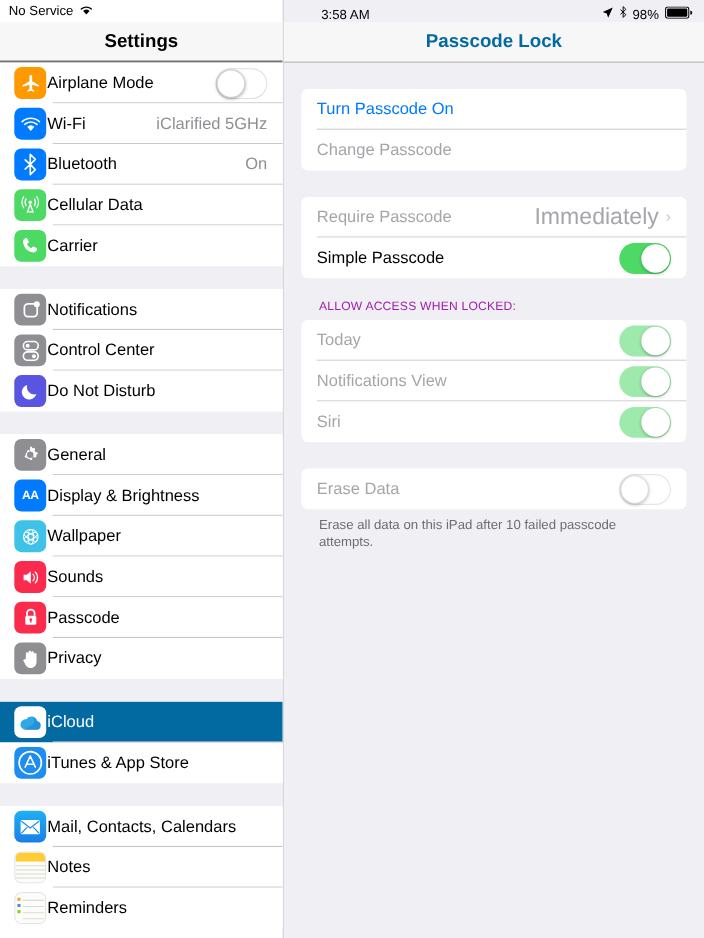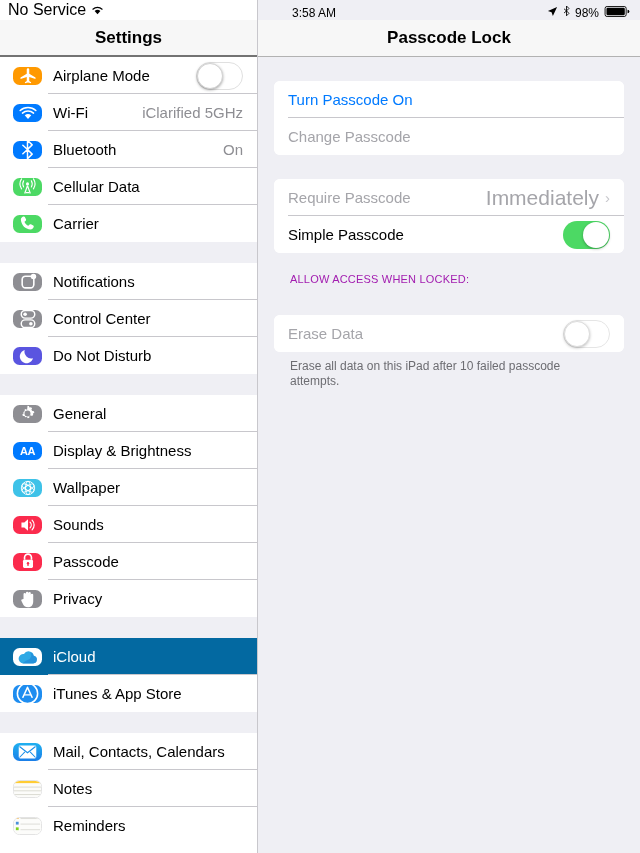--- a/index.html
+++ b/index.html
@@ -12,21 +12,21 @@
   .screen { position:relative; width:640px; height:853px; display:flex; }
 
   
   .left {
     width:258px; height:853px; background:#ffffff;
     border-right:1px solid #c8c7cc; position:relative;
     overflow:hidden;
   }
   .statusbar-left {
     height:20px; display:flex; align-items:center;
-    padding:0 8px; font-size:16px; color:#000;
+    padding:0 8px; font-size:12px; color:#000;
   }
   .statusbar-left .sb-text { margin-right:5px; }
   .navbar-left {
     height:37px; display:flex; align-items:center; justify-content:center;
     background:#f7f7f7; border-bottom:2px solid #737373;
   }
   .navbar-left .nav-title { font-size:17px; font-weight:bold; color:#000; }
 
   .sb-group { background:#efeff4; }
   .sb-group.gap { height:21px; }
@@ -35,28 +35,28 @@
   .sb-row {
     height:37px; display:flex; align-items:center;
     padding-left:13px; position:relative; background:#fff;
   }
   .sb-row.selected { background:#0369a1; }
   .sb-row .sep {
     position:absolute; left:48px; right:0; bottom:0; height:1px; background:#c8c7cc;
   }
   .sb-row:last-child .sep { display:none; }
   .sb-row .label {
-    font-size:15px; color:#000; margin-left:11px; flex:1; white-space:nowrap;
+    font-size:15px; color:#000; margin-left:1px; flex:1; white-space:nowrap;
   }
   .sb-row.selected .label { color:#fff; }
   .sb-row .value { font-size:15px; color:#8e8e93; padding-right:14px; }
 
   
   .tile {
-    width:29px; height:18px; border-radius:6.5px; flex:none;
+    width:29px; height:29px; border-radius:6.5px; flex:none;
     display:flex; align-items:center; justify-content:center;
     position:relative; overflow:hidden;
   }
   .tile svg { display:block; }
 
   
   .sw {
     width:47px; height:28px; border-radius:14px; position:relative;
     margin-right:14px; flex:none;
   }
@@ -73,21 +73,21 @@
   .statusbar-right {
     height:20px; display:flex; align-items:flex-end; padding:0 10px;
     font-size:12px; color:#000; background:#efeff4;
   }
   .sbr-time { margin-left:24px; }
   .sbr-right { margin-left:auto; display:flex; align-items:center; gap:5px; }
   .navbar-right {
     height:37px; display:flex; align-items:center; justify-content:center;
     background:#f7f7f7; border-bottom:1px solid #b2b2b2;
   }
-  .navbar-right .nav-title { font-size:17px; font-weight:bold; color:#000000; }
+  .navbar-right .nav-title { font-size:17px; font-weight:bold; color:#0369a1; }
 
   .content { padding:0 16px; }
   .card {
     background:#fff; border-radius:6px; overflow:hidden;
   }
   .spacer-24 { height:24px; }
   .spacer-20 { height:20px; }
 
   .row {
     height:37px; display:flex; align-items:center; padding:0 14px;
@@ -438,20 +438,43 @@
           <span class="rsw on">
               <span class="rknob"></span>
             </span>
 
         </div>
       </div>
 
       <div class="spacer-20"></div>
 
       <div class="grouphdr">ALLOW ACCESS WHEN LOCKED:</div>
+      <div class="card">
+        <div class="row">
+          <span class="rlabel dim">Today</span>
+          <span class="rsw on faded">
+              <span class="rknob"></span>
+            </span>
+          <span class="rsep"></span>
+        </div>
+        <div class="row">
+          <span class="rlabel dim">Notifications View</span>
+          <span class="rsw on faded">
+              <span class="rknob"></span>
+            </span>
+          <span class="rsep"></span>
+        </div>
+        <div class="row">
+          <span class="rlabel dim">Siri</span>
+          <span class="rsw on faded">
+              <span class="rknob"></span>
+            </span>
+
+        </div>
+      </div>
 
       <div class="spacer-24"></div>
 
       <div class="card">
         <div class="row">
           <span class="rlabel dim">Erase Data</span>
           <span class="rsw off">
               <span class="rknob"></span>
             </span>
 

